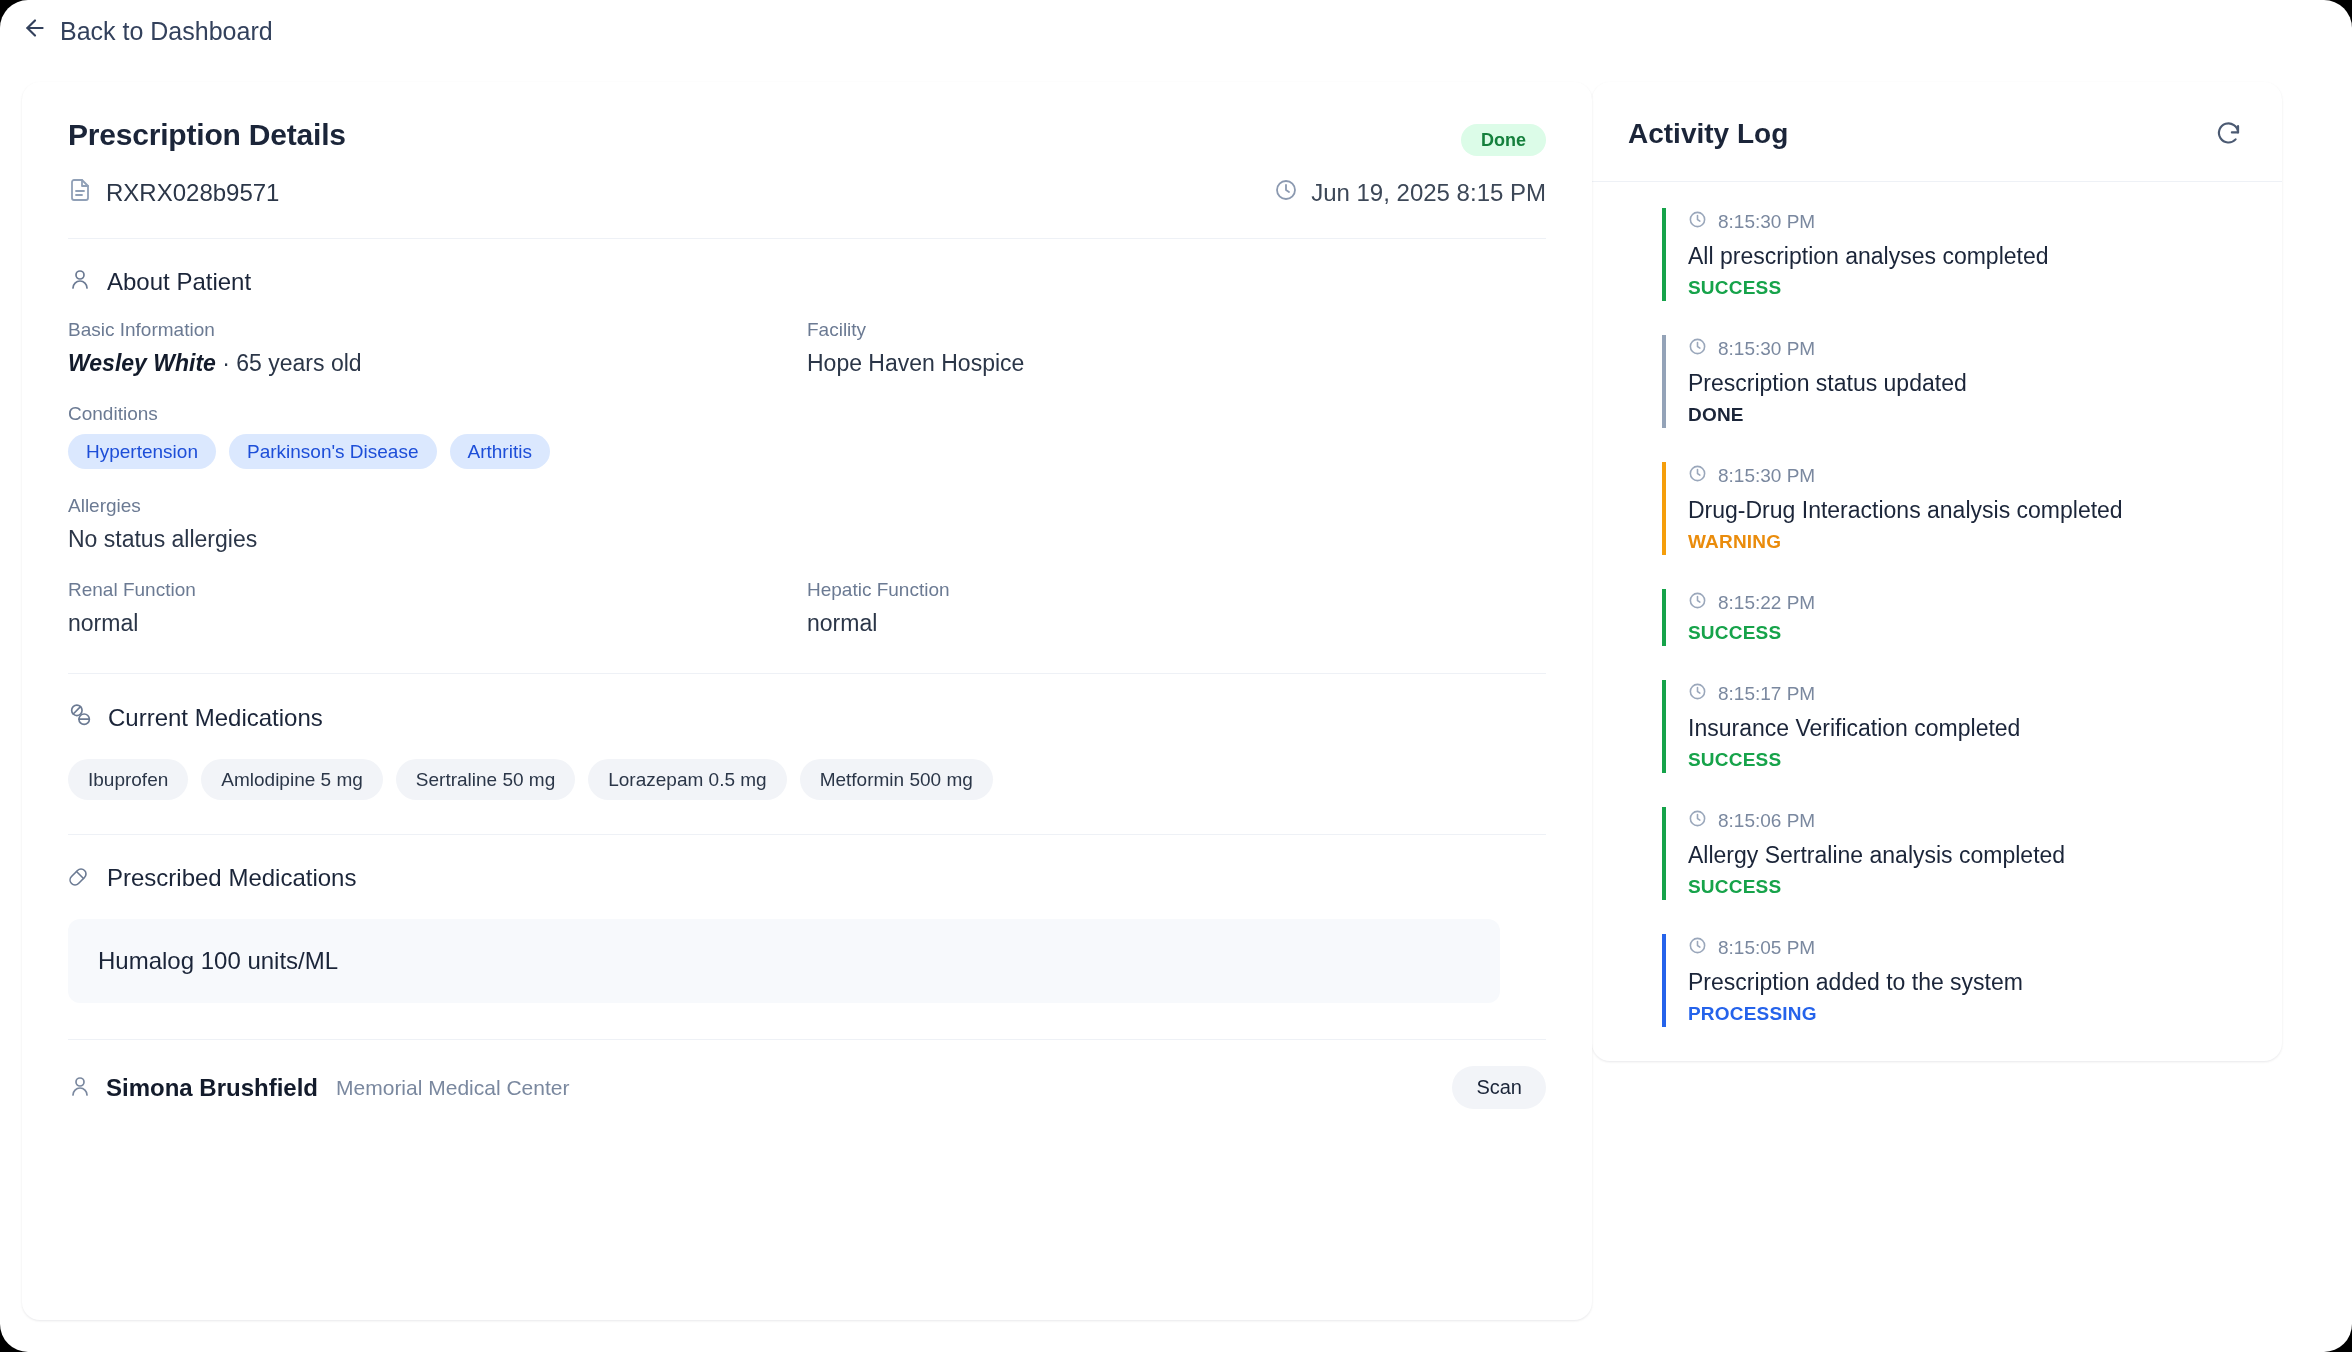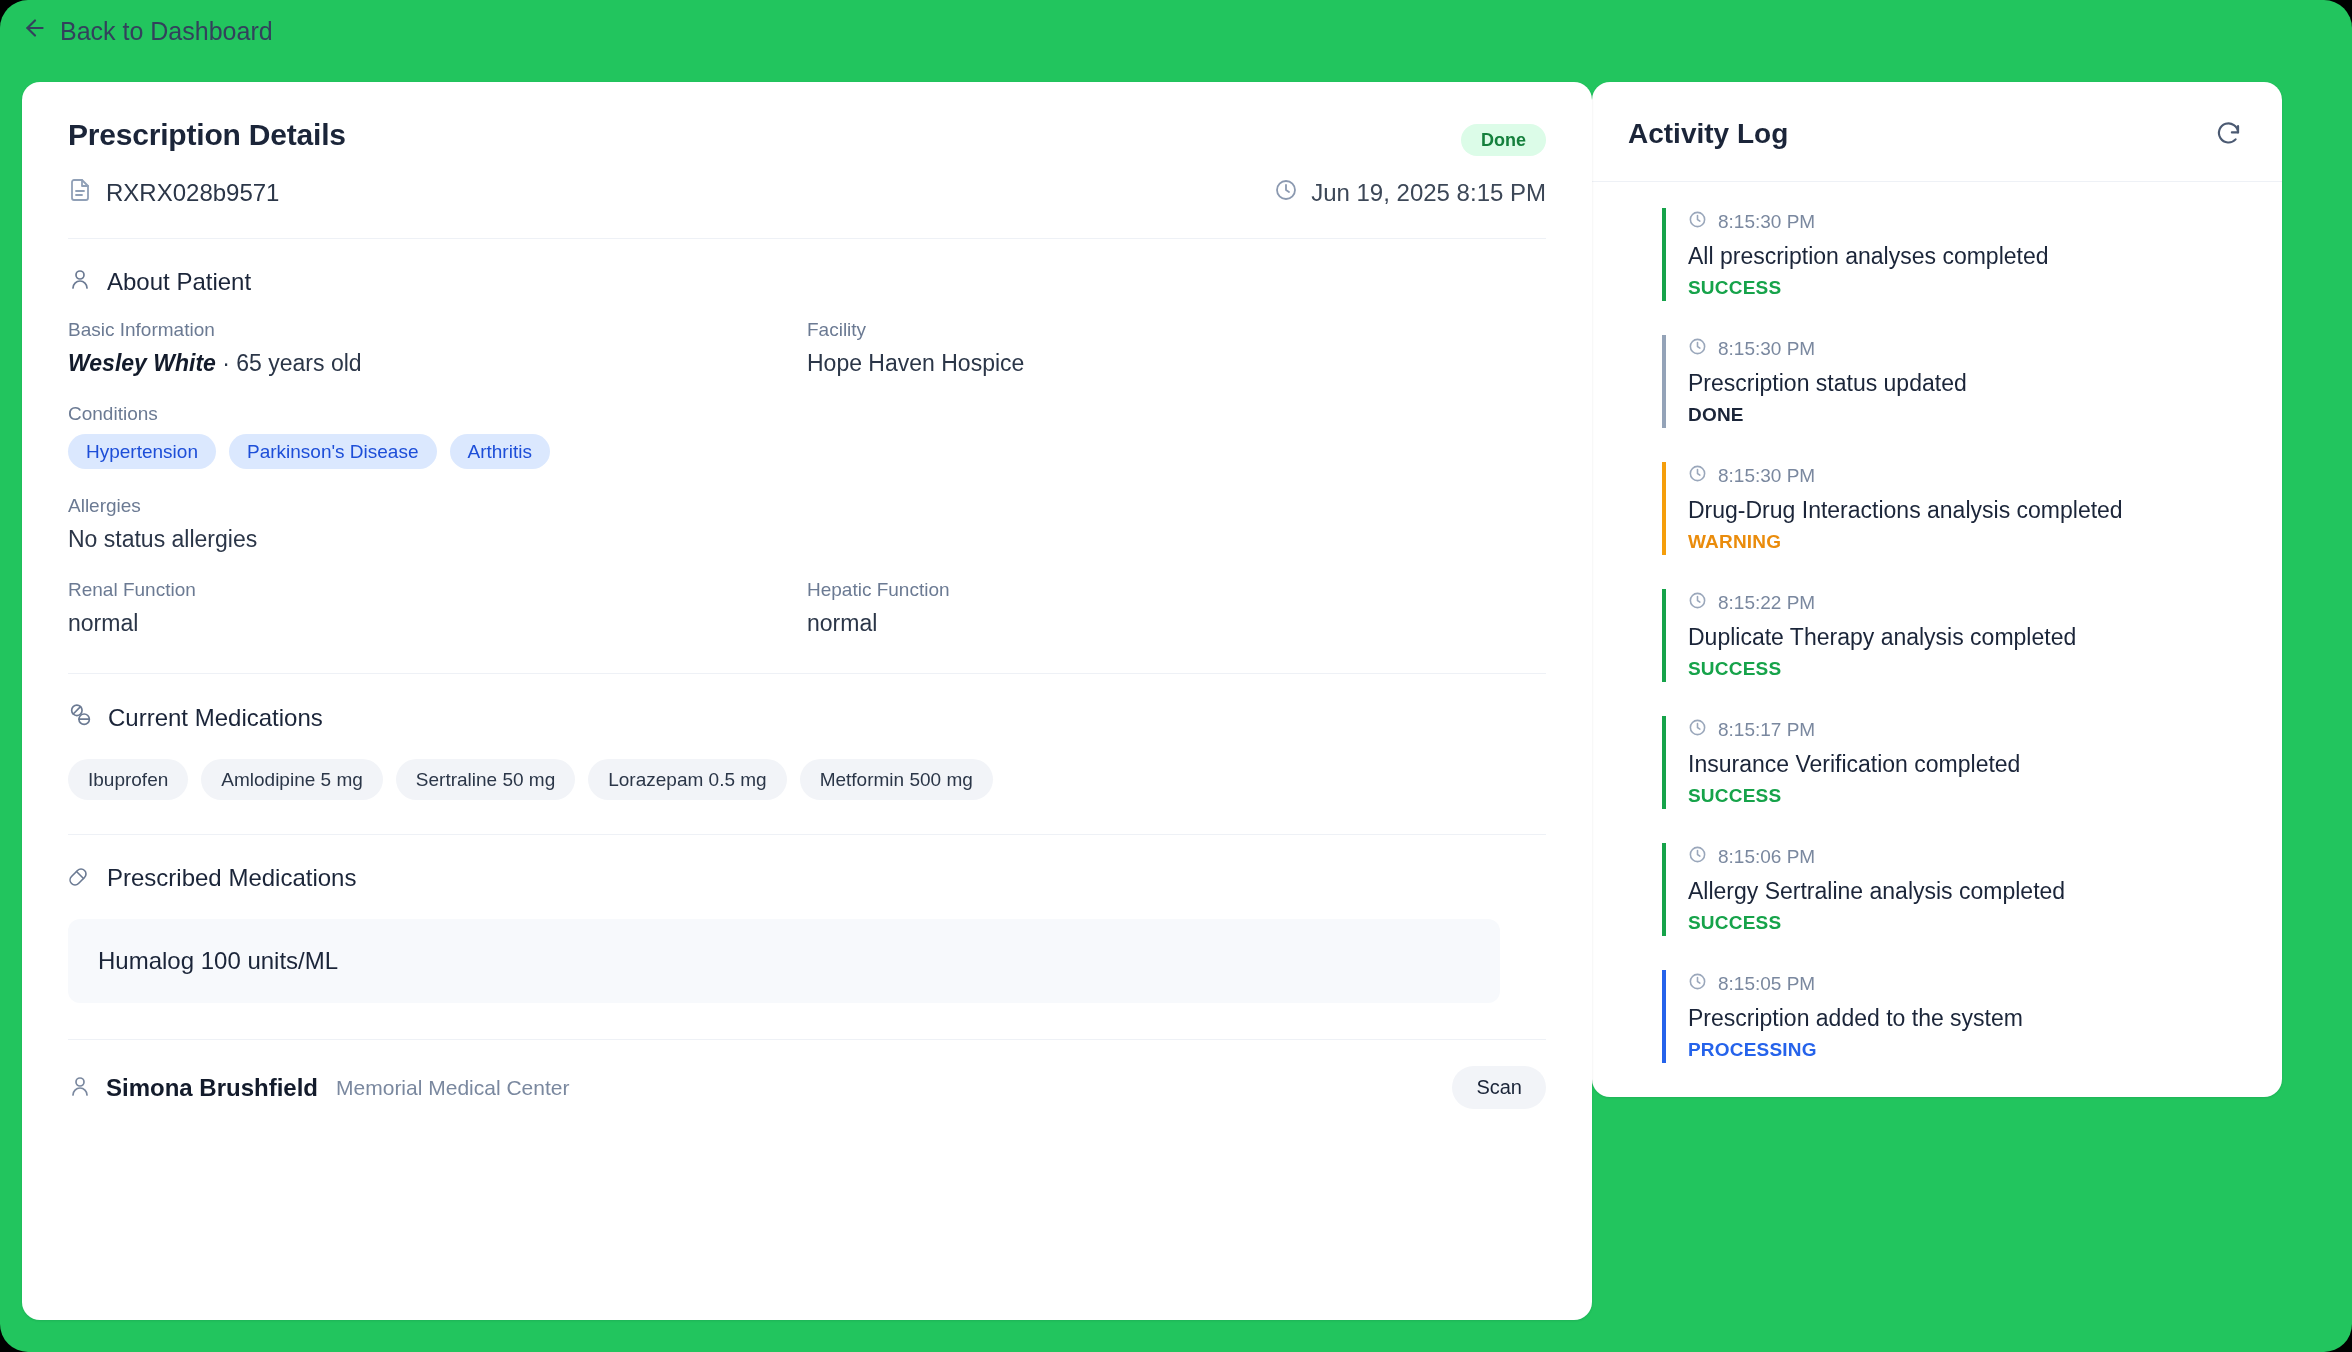--- a/index.html
+++ b/index.html
@@ -11,21 +11,21 @@
   }
 
   body {
     font-family: "Liberation Sans", sans-serif;
     background: #000;
   }
 
   .app-window {
     position: absolute;
     inset: 0;
-    background: #22c55e;
+    background: #ffffff;
     border-radius: 28px;
     overflow: hidden;
   }
 
   
   .topbar {
     height: 62px;
     display: flex;
     align-items: center;
     padding: 0 0 0 22px;
@@ -477,21 +477,20 @@
             <div class="log-status" style="color: rgb(234, 140, 12);">WARNING</div>
           </div>
           <div class="log-item" style="border-left-color: rgb(22, 163, 74);">
             <div class="log-time">
               <span><svg width="19" height="19" viewBox="0 0 24 24" fill="none" stroke="#9aa7bb" stroke-width="2" stroke-linecap="round" stroke-linejoin="round">
                   <circle cx="12" cy="12" r="9"></circle>
                   <path d="M12 7v5l3 2"></path>
                 </svg></span>
               <span>8:15:22 PM</span>
             </div>
-            <div class="log-msg">Duplicate Therapy analysis completed</div>
             <div class="log-status" style="color: rgb(22, 163, 74);">SUCCESS</div>
           </div>
           <div class="log-item" style="border-left-color: rgb(22, 163, 74);">
             <div class="log-time">
               <span><svg width="19" height="19" viewBox="0 0 24 24" fill="none" stroke="#9aa7bb" stroke-width="2" stroke-linecap="round" stroke-linejoin="round">
                   <circle cx="12" cy="12" r="9"></circle>
                   <path d="M12 7v5l3 2"></path>
                 </svg></span>
               <span>8:15:17 PM</span>
             </div>

